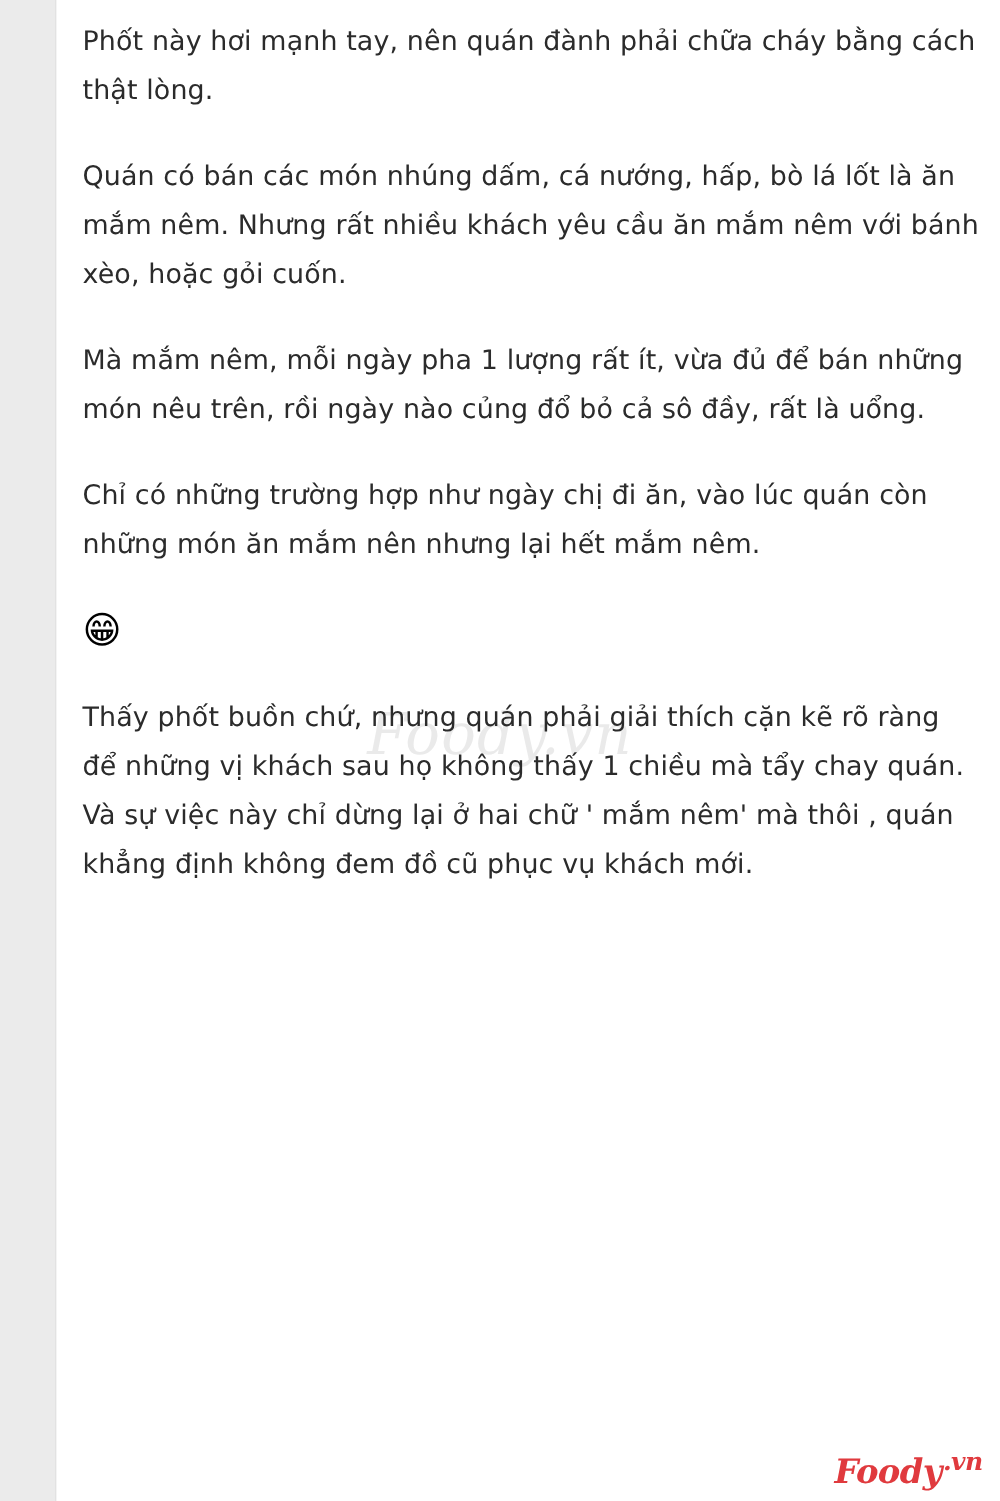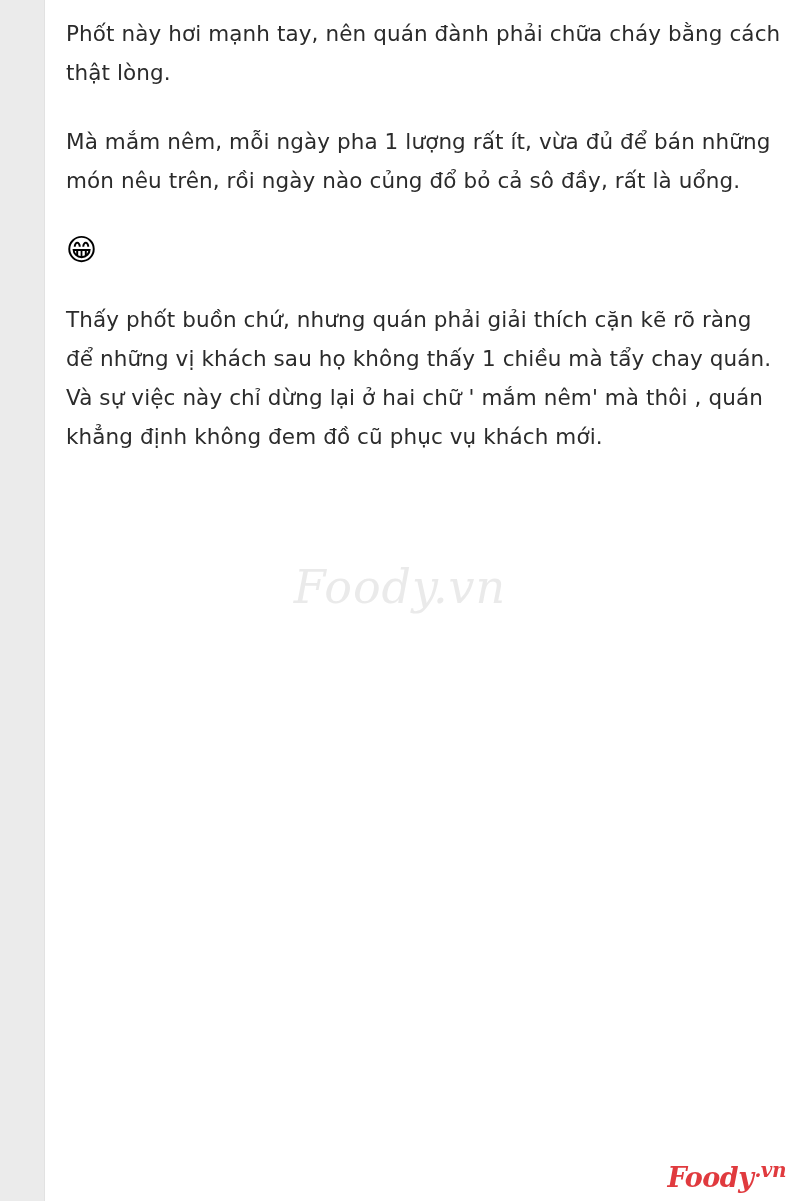--- a/index.html
+++ b/index.html
@@ -90,20 +90,22 @@
 <body>
 
 <div id="page">
 
   <div id="left-rail"></div>
 
   <div id="watermark">Foody.vn</div>
 
   <div id="content">
     <p class="para">Phốt này hơi mạnh tay, nên quán đành phải chữa cháy bằng cách thật lòng.</p>
+    <p class="para">Quán có bán các món nhúng dấm, cá nướng, hấp, bò lá lốt là ăn mắm nêm. Nhưng rất nhiều khách yêu cầu ăn mắm nêm với bánh xèo, hoặc gỏi cuốn.</p>
     <p class="para">Mà mắm nêm, mỗi ngày pha 1 lượng rất ít, vừa đủ để bán những món nêu trên, rồi ngày nào củng đổ bỏ cả sô đầy, rất là uổng.</p>
+    <p class="para">Chỉ có những trường hợp như ngày chị đi ăn, vào lúc quán còn những món ăn mắm nên nhưng lại hết mắm nêm.</p>
     <p class="emoji-line">😁</p>
     <p class="para">Thấy phốt buồn chứ, nhưng quán phải giải thích cặn kẽ rõ ràng để những vị khách sau họ không thấy 1 chiều mà tẩy chay quán. Và sự việc này chỉ dừng lại ở hai chữ ' mắm nêm' mà thôi , quán khẳng định không đem đồ cũ phục vụ khách mới.</p>
   </div>
 
   <div id="brand"><span>Foody</span><span class="tld">.vn</span></div>
 
 </div>
 
 </body></html>

